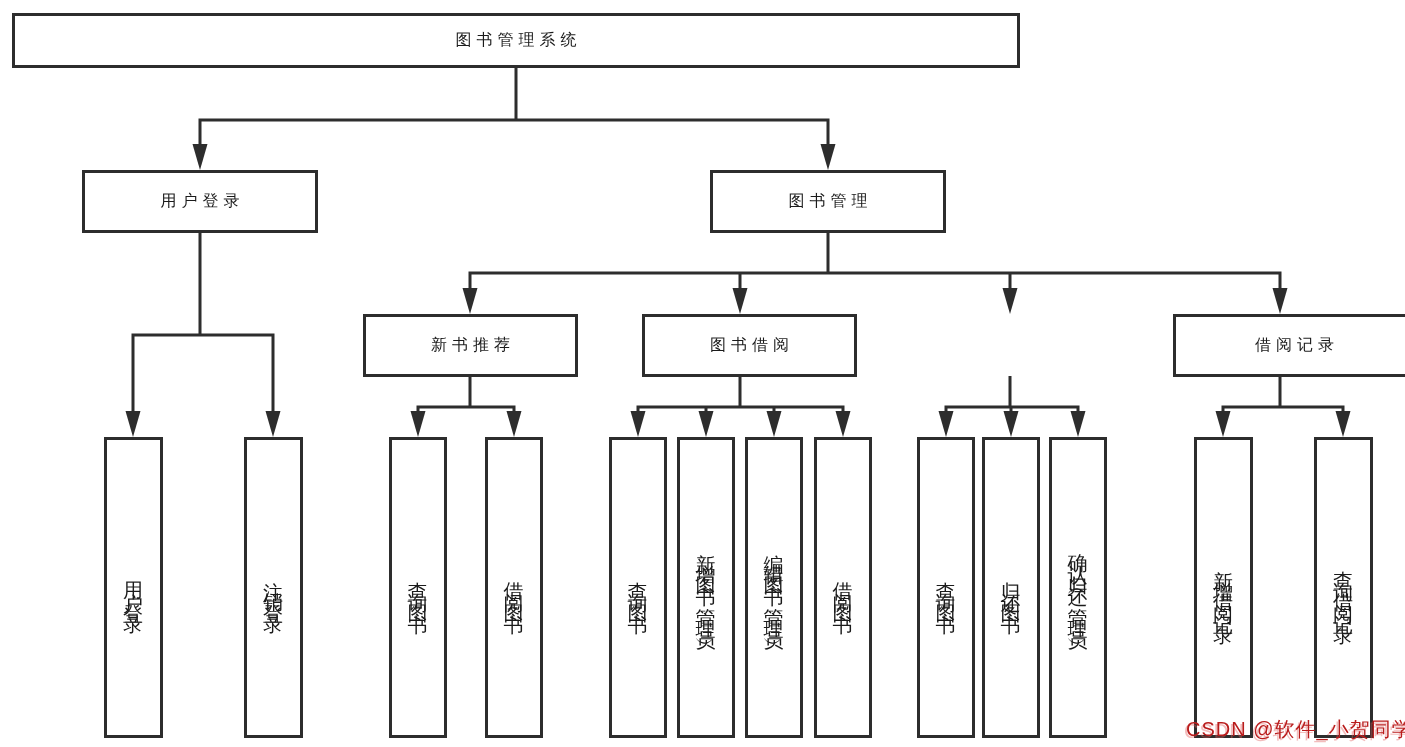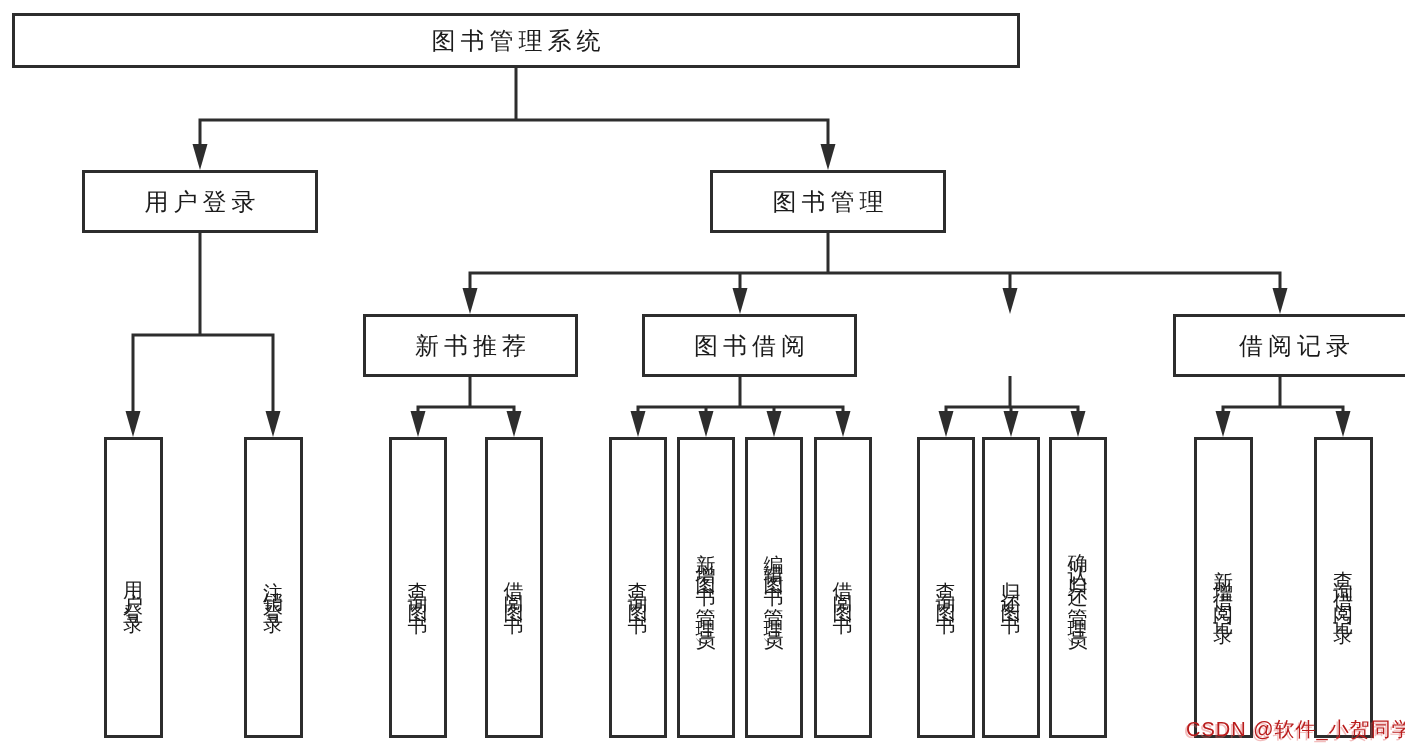--- a/index.html
+++ b/index.html
@@ -17,21 +17,21 @@
     z-index: 2;
     box-sizing: border-box;
     background: #ffffff;
     border: 3px solid #2d2d2d;
     display: flex;
     align-items: center;
     justify-content: center;
     color: #1b1b1b;
   }
   .node .label {
-    font-size: 24px;
+    font-size: 16px;
     letter-spacing: 5px;
     text-indent: 5px;
     white-space: nowrap;
   }
   .node.leaf .vlabel {
     writing-mode: vertical-rl;
     text-orientation: mixed;
     font-size: 20px;
     letter-spacing: 11px;
     line-height: 1;

